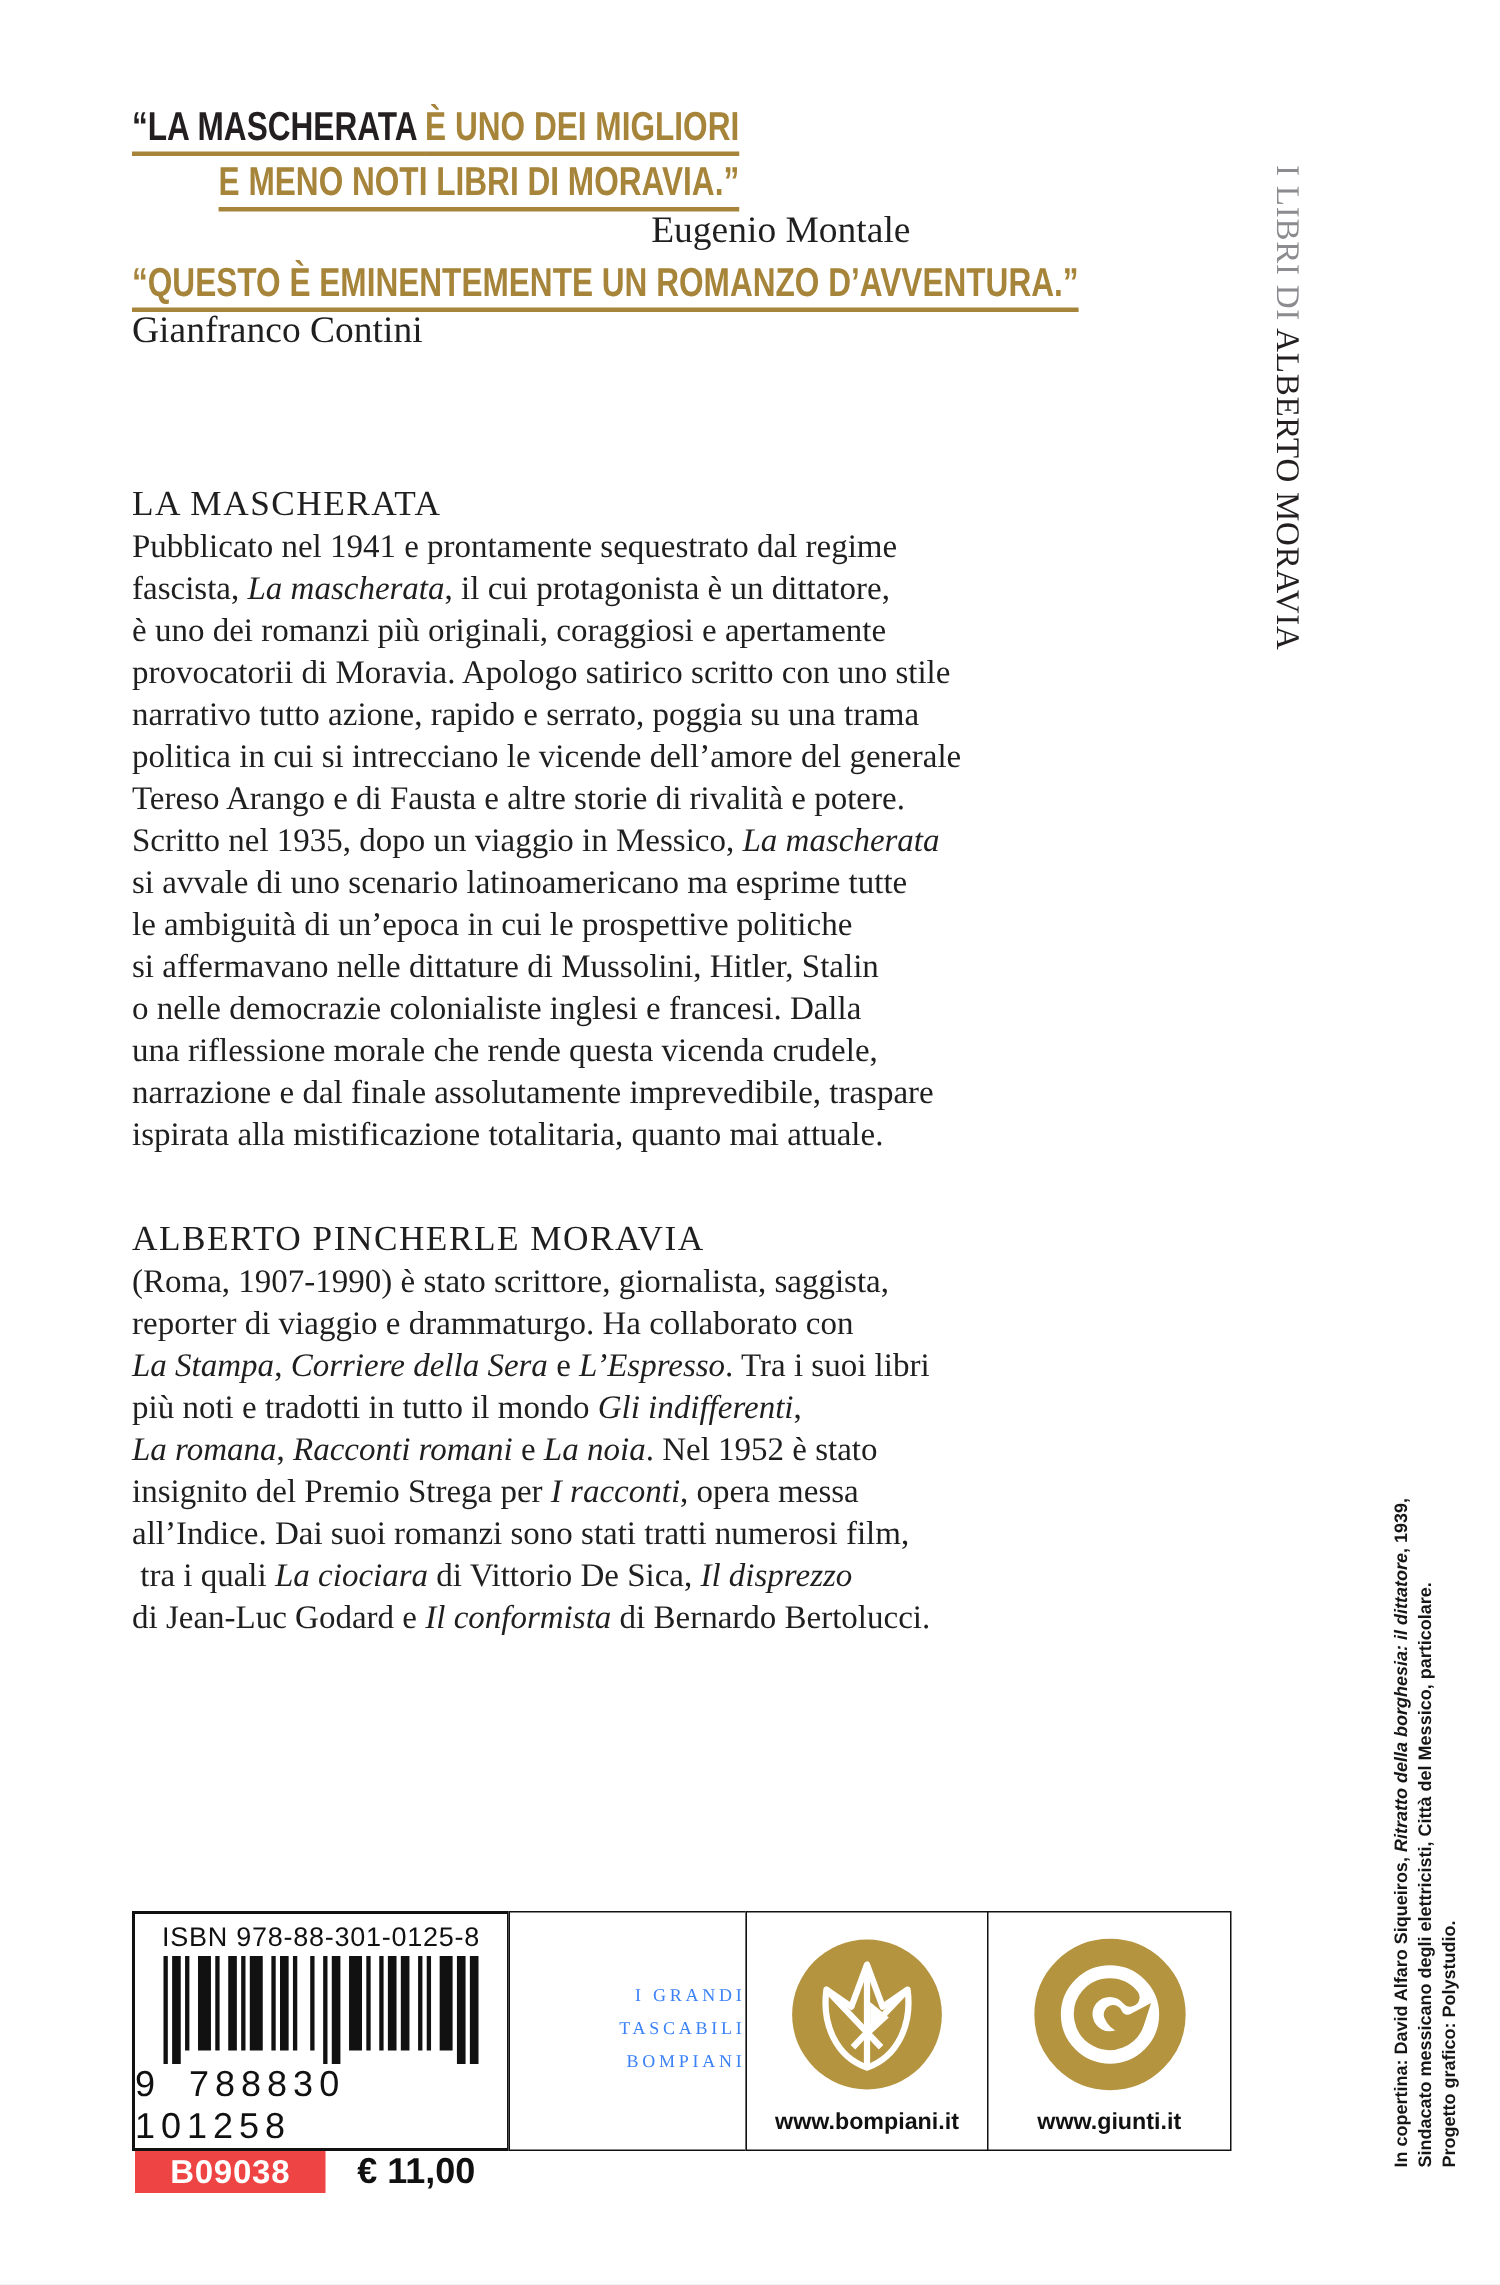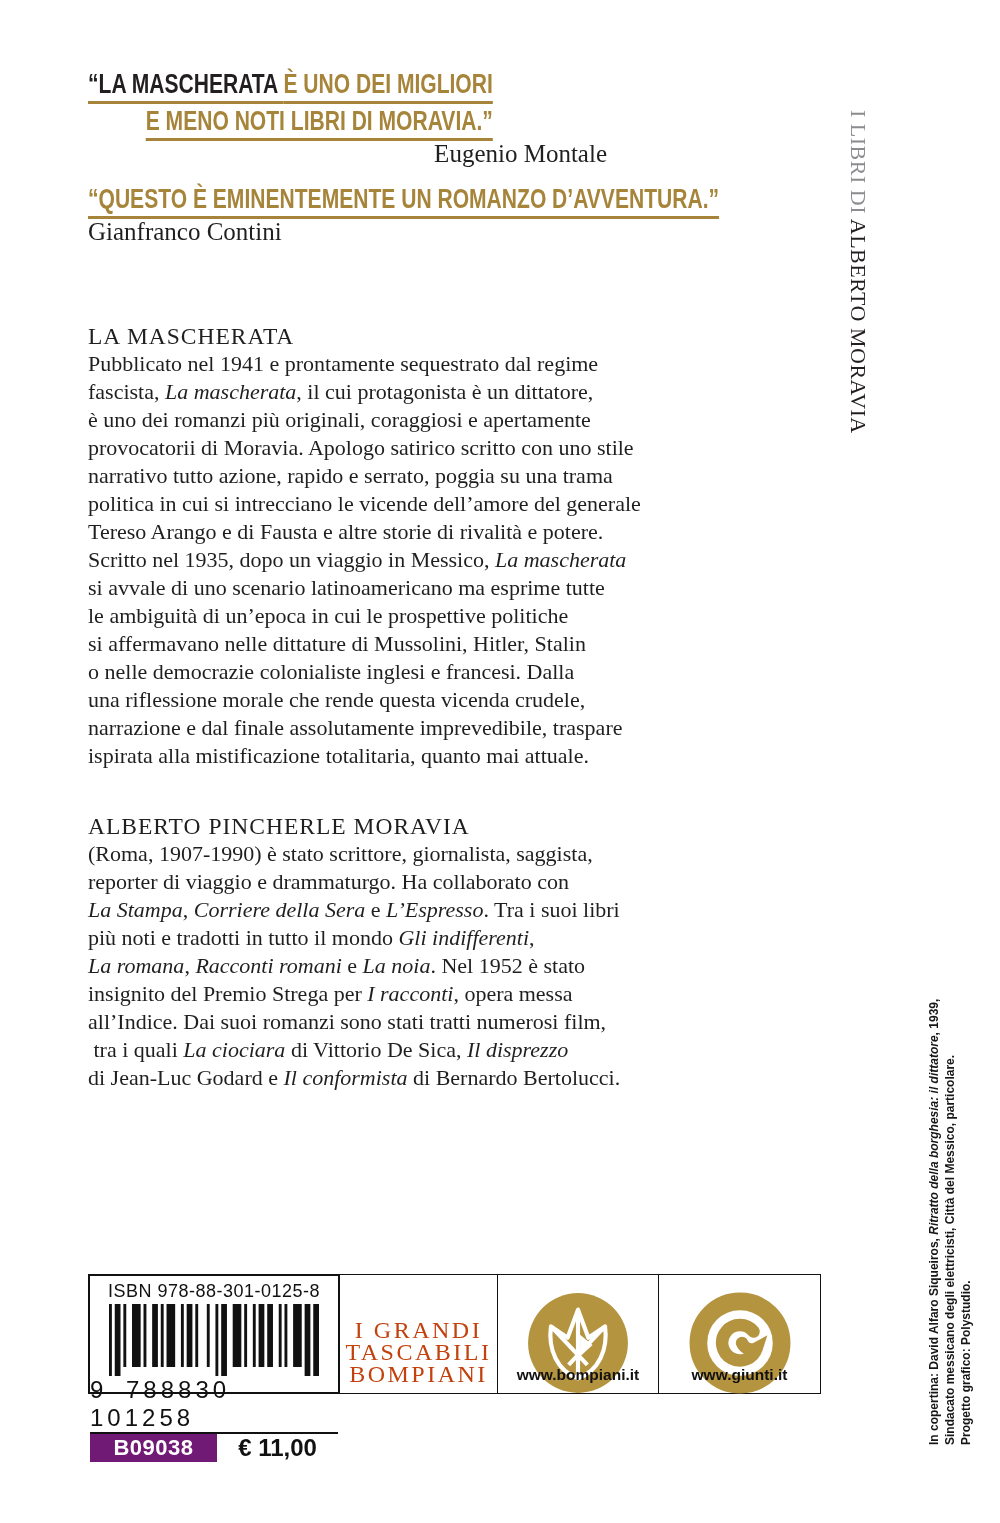--- a/index.html
+++ b/index.html
@@ -76,52 +76,52 @@
   .credit-inner .tline{
     font-family:"Liberation Sans", sans-serif;
     font-weight:700;
     font-size:12px;line-height:16px;
     color:#161616;
     white-space:pre;
   }
   
   .footer{
     position:absolute;left:88px;top:1274px;
-    width:737px;height:120px;
+    width:737px;height:160px;
     display:flex;
     font-family:"Liberation Sans", sans-serif;
   }
   .cell{position:relative;box-sizing:border-box;background:#fff;}
   .cell-barcode{width:252px;border:2.5px solid #111;display:flex;flex-direction:column;}
   .cell-series{width:159px;border:1.5px solid #111;margin-left:-1px;}
   .cell-logo1{width:163px;border:1.5px solid #111;margin-left:-1.5px;}
   .cell-logo2{width:163px;border:1.5px solid #111;margin-left:-1.5px;}
   .barcode-area{flex:1;display:flex;flex-direction:column;align-items:center;}
   .isbn{font-size:18px;letter-spacing:0.5px;color:#111;margin-top:5px;}
   .bars{margin-top:2px;}
   .bdigits{font-size:24px;letter-spacing:4px;word-spacing:8px;color:#111;margin-top:-2px;}
   .code-row{height:39px;display:flex;border-top:2.5px solid #111;}
   .code-box{
-    width:127px;background:#701a75;color:#fff;
+    width:127px;background:#ef4444;color:#fff;
     font-weight:700;font-size:22px;
     display:flex;align-items:center;justify-content:center;
     letter-spacing:0.5px;
   }
   .price-box{
     flex:1;color:#111;font-weight:700;font-size:24px;
     display:flex;align-items:center;justify-content:center;
     letter-spacing:0px;
     text-align:center;
   }
   .series-text{
     position:absolute;left:0;right:0;top:44px;
-    text-align:center;
-    font-family:"Liberation Serif", serif;
-    font-size:24px;line-height:22px;letter-spacing:2.5px;
-    color:#c2410c;
+    text-align:right;
+    font-family:"Liberation Serif", serif;
+    font-size:12px;line-height:22px;letter-spacing:2.5px;
+    color:#3b82f6;
   }
   .logo-svg{position:absolute;left:50%;top:16px;transform:translateX(-50%);}
   .logo-url{
     position:absolute;left:0;right:0;bottom:9px;
     text-align:center;
     font-weight:700;font-size:15.5px;color:#111;
   }
 </style>
 </head>
 <body>
@@ -129,21 +129,21 @@
 <div class="page">
 
   <div class="pullquote" style="top:66px;text-align:right;">
     <div>
         <div class="tline"><span class="dk">“LA MASCHERATA </span><span>È UNO DEI MIGLIORI</span></div>
         <div class="tline"><span>E MENO NOTI LIBRI DI MORAVIA.”</span></div>
       </div>
     <div class="attribution">Eugenio Montale</div>
   </div>
 
-  <div class="pullquote" style="top:181px;">
+  <div class="pullquote" style="top:170px;">
     <div>
         <div class="tline"><span>“QUESTO È EMINENTEMENTE UN ROMANZO D’AVVENTURA.”</span></div>
       </div>
     <div class="attribution">Gianfranco Contini</div>
   </div>
 
   <div class="spine-wrap">
     <div class="spine-inner">
       <span class="muted">I LIBRI DI </span><span>ALBERTO MORAVIA</span>
     </div>

